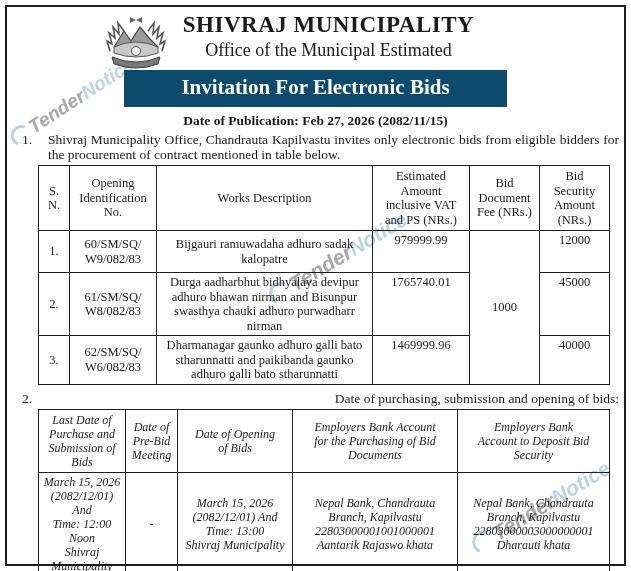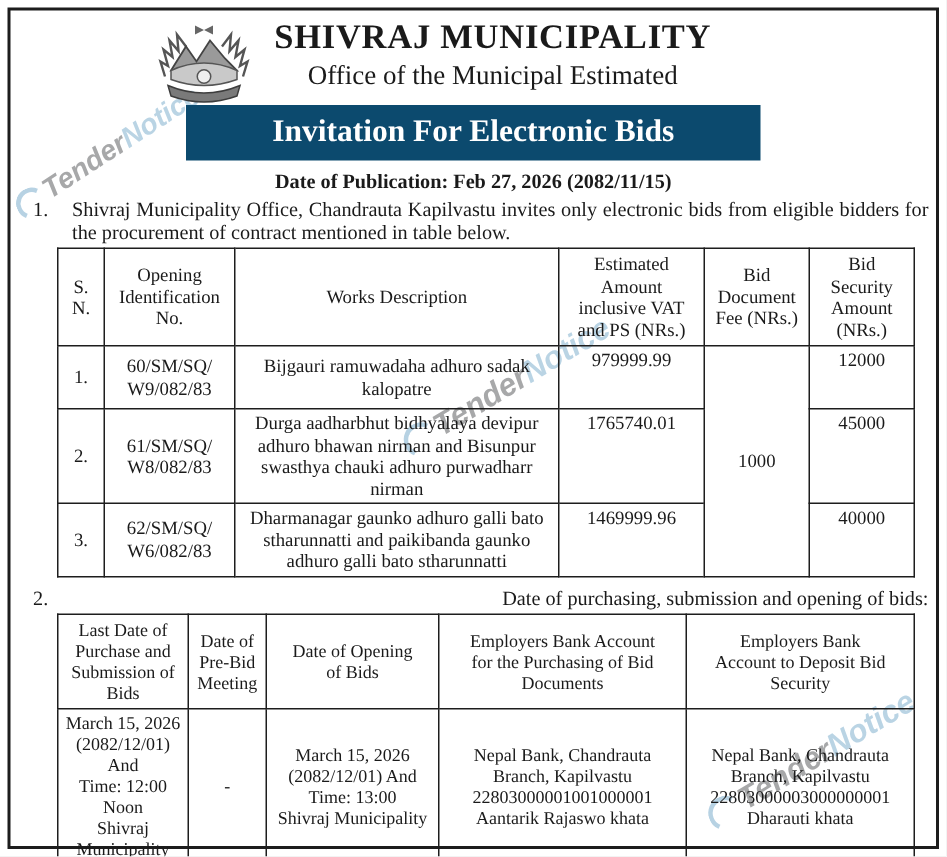--- a/index.html
+++ b/index.html
@@ -50,21 +50,21 @@
     border:1.4px solid #1d1d1d;font-weight:normal;font-size:12.5px;line-height:14.5px;
     text-align:center;vertical-align:middle;white-space:pre-line;padding:2px 3px;
     overflow:hidden;
   }
   th{padding:3px 2px;}
   .t1 .r1{height:42px;}
   .t1 .r2{height:46px;}
   .t1 .r3{height:46px;}
   .va-top{vertical-align:top;text-align:center;}
   .t2{margin-top:3px;}
-  .t2 th,.t2 td{font-size:12px;line-height:14px;}
+  .t2 th,.t2 td{font-size:12px;line-height:14px;font-style:italic;}
   .t2 td{height:57px;}
   .sec2{margin-top:6px;margin-bottom:2px;}
 </style>
 </head>
 <body>
 
 <div class="page">
   <div class="frame"></div>
 
   <div class="wm wm1">

